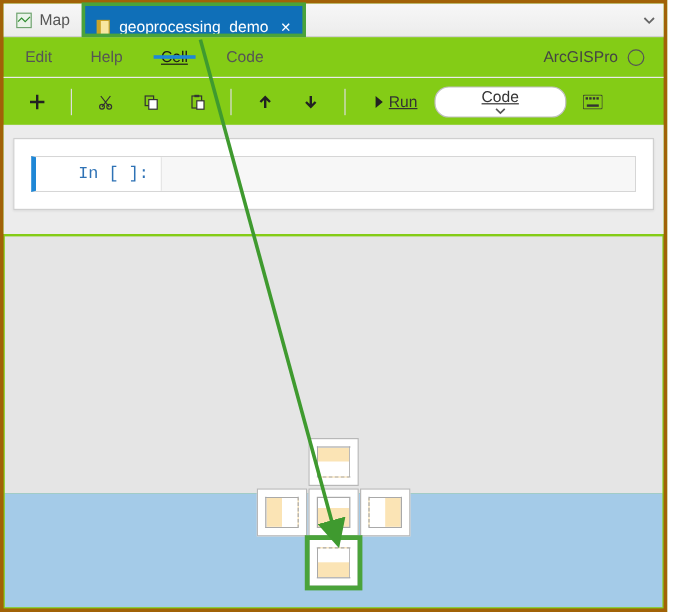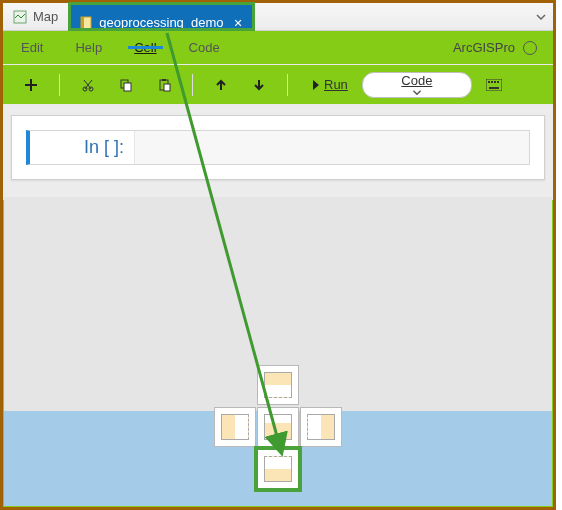--- a/index.html
+++ b/index.html
@@ -162,23 +162,23 @@
     display: flex;
     align-items: stretch;
     border: 1px solid #d6d6d6;
     border-left: 4px solid #1f87d6;
     background: #fff;
   }
   .cell-prompt {
     width: 104px;
     padding: 6px 10px;
     text-align: right;
-    font-family: Liberation Sans, sans-serif;
+    font-family: Liberation Mono, monospace;
     color: #2e72b5;
-    font-size: 18px;
+    font-size: 14px;
     background: #fff;
   }
   .cell-input {
     flex: 1;
     border-left: 1px solid #e6e6e6;
     background: #f7f7f7;
     min-height: 26px;
   }
   
   .gray-zone {

